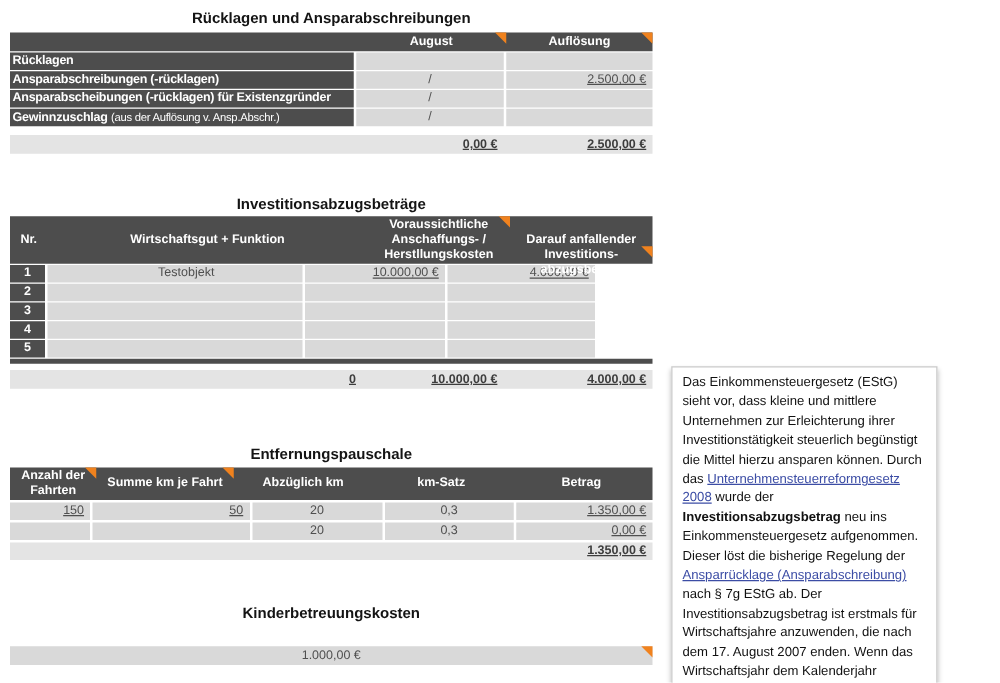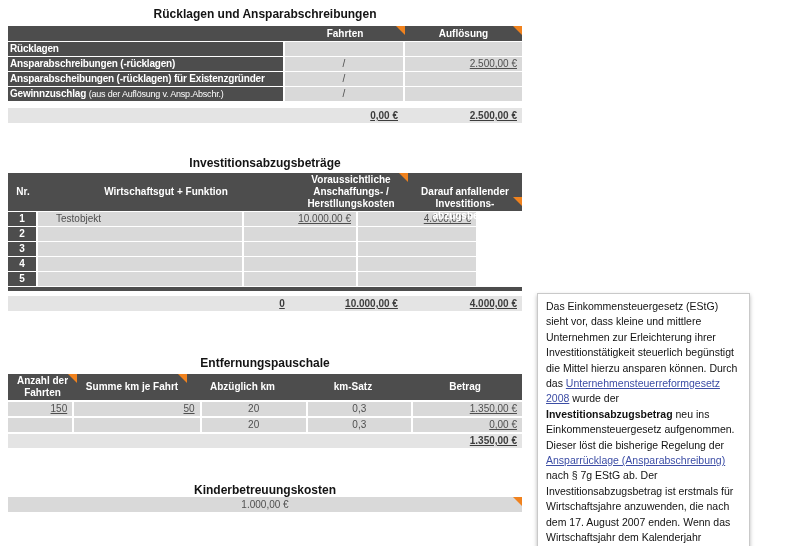--- a/index.html
+++ b/index.html
@@ -45,37 +45,37 @@
   .t1-hdr{height:15px;margin-top:5px;}
   .t1-c1{width:277px;} .t1-c2{width:120px;} .t1-c3{width:117px;}
   .t1-rows{margin-top:1px;}
   .r1a{width:275px;} .r1b{width:118px;} .r1c{width:117px;}
   .t1-total{margin-top:7px;}
   
   .t2-title{margin-top:34px;}
   .t2-hdr{height:38px;margin-top:3px;}
   .t2-hc1{width:30px;text-align:center;} .t2-hc2{width:256px;} .t2-hc3{width:114px;} .t2-hc4{width:114px;margin-top:24px;}
   .t2-rows{margin-top:1px;}
-  .r2n{width:28px;font-weight:bold;} .r2w{width:204px;padding-left:18px;} .r2v{width:112px;} .r2d{width:118px;}
+  .r2n{width:28px;font-weight:bold;} .r2w{width:204px;padding-left:18px;text-align:center;} .r2v{width:112px;} .r2d{width:118px;}
   .strip{height:4px;background:#4d4d4d;}
   .t2-total{margin-top:5px;}
   .t2-tc1{width:284px;}
   
   .t3-title{margin-top:46px;}
   .t3-hdr{height:26px;margin-top:4px;}
   .t3-hc1{width:69px;padding:0 4px;} .t3-hc2{width:110px;} .t3-hc3{width:111px;} .t3-hc4{width:110px;} .t3-hc5{width:114px;}
   .t3-rows{margin-top:2px;}
   .r3a{width:67px;} .r3b{width:131px;} .r3c{width:109px;} .r3d{width:108px;} .r3e{width:114px;}
   .t3-rows .row{margin-bottom:2px;}
   .t3-total{margin-top:2px;}
   .t3-total .cell{height:14px;line-height:14px;}
   
   .s4-title{margin-top:36px;}
   .s4-row{
-    position:relative;margin-top:0;height:15px;line-height:15px;
+    position:relative;margin-top:20px;height:15px;line-height:15px;
     background:#d9d9d9;text-align:center;font-size:10px;color:#4f4f4f;
   }
   
   .note-panel{
     position:absolute;left:537px;top:293px;width:213px;box-sizing:border-box;
     background:#ffffff;border:1px solid #c9c9c9;
     box-shadow:0 2px 4px rgba(0,0,0,0.28);
     padding:5px 8px 6px 8px;
     font-size:10.5px;line-height:15.4px;color:#111111;
   }
@@ -85,21 +85,21 @@
 </head>
 <body>
 
 <div class="sheet">
 
   <div class="t-title" style="margin-top:8px;">Rücklagen und Ansparabschreibungen</div>
 
   <div class="hdr t1-hdr">
     <div class="hcell t1-c1"></div>
     <div class="hcell t1-c2">
-      <span>Fahrten</span>
+      <span>August</span>
       <span class="tri"></span>
     </div>
     <div class="hcell t1-c3">
       <span>Auflösung</span>
       <span class="tri"></span>
     </div>
   </div>
 
   <div class="t1-rows">
     <div class="row">

